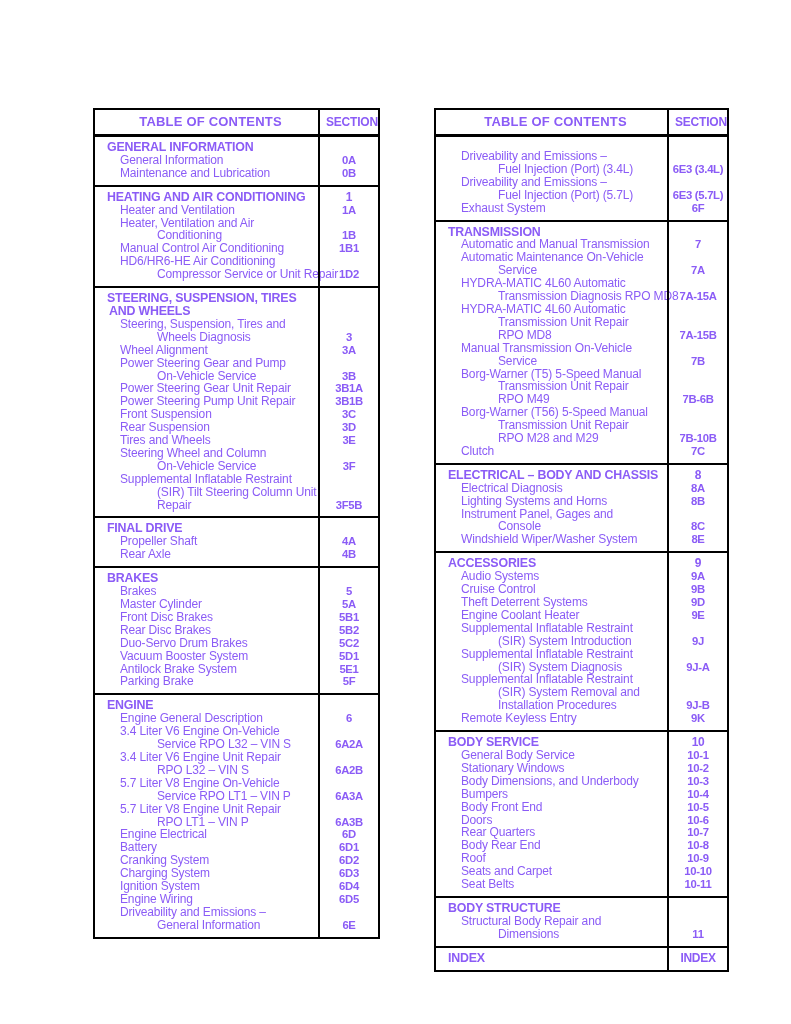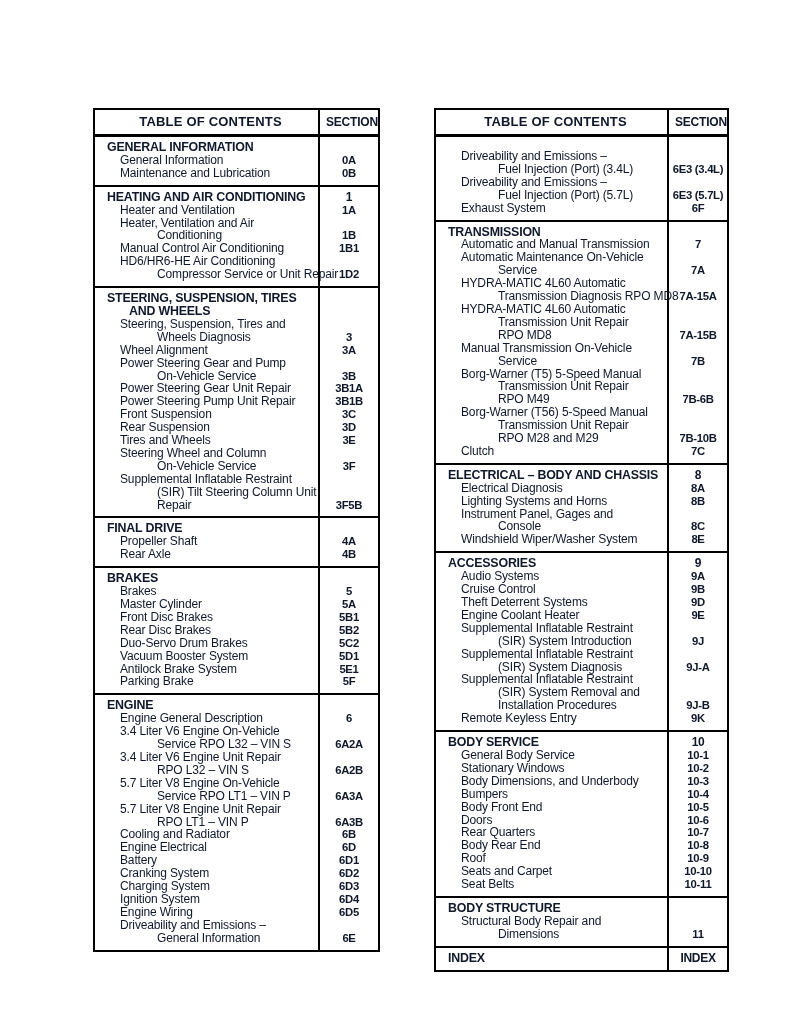--- a/index.html
+++ b/index.html
@@ -1,18 +1,18 @@
 <!DOCTYPE html>
 <html><head>
 <meta charset="utf-8">
 <style>
   html,body { margin:0; padding:0; background:#e8e8e8; }
   .page {
     position:relative; width:791px; height:1024px; margin:0 auto;
-    background:#ffffff; color:#0f172a;
+    background:#ffffff; color:#8b5cf6;
     font-family:"Liberation Sans", sans-serif;
     overflow:hidden;
   }
   .toc-table {
     position:absolute; top:108px; background:#fff;
     border:2.5px solid #000;
   }
   #toc-left  { left:93px;  width:283px; }
   #toc-right { left:434px; width:291px; }
   .toc-head {
@@ -28,21 +28,21 @@
   }
   .toc-body .group { border-top:2px solid #000; padding:4px 0 5px 0; }
   .toc-body .group:first-child { border-top:none; }
   .toc-body .group.pad-top { padding-top:13px; }
   .row { display:flex; line-height:12.9px; }
   .row.item { align-items:flex-end; font-size:12px; letter-spacing:-0.15px; }
   .row.hdr  { align-items:flex-start; font-weight:bold; font-size:12.4px; letter-spacing:-0.2px; }
   .row .t { flex:1; min-width:0; }
   .row .t .ln { white-space:nowrap; }
   .row.hdr  .t .ln       { padding-left:12px; }
-  .row.hdr  .t .ln.cont  { padding-left:34px; }
+  .row.hdr  .t .ln.cont  { padding-left:14px; }
   .row.item .t .ln       { padding-left:25px; }
   .row.item .t .ln.cont  { padding-left:62px; }
   .row .s {
     width:58px; text-align:center; font-weight:bold;
     font-size:11.3px; letter-spacing:-0.3px; white-space:nowrap;
   }
   .row.hdr .s { font-size:12px; }
 </style>
 </head>
 <body>
@@ -295,26 +295,20 @@
           </div>
           <div class="row item">
             <div class="t">
               <div class="ln">5.7 Liter V8 Engine Unit Repair</div>
               <div class="ln cont">RPO LT1 – VIN P</div>
             </div>
             <div class="s">6A3B</div>
           </div>
           <div class="row item">
             <div class="t">
-              <div class="ln">Cooling and Radiator</div>
-            </div>
-            <div class="s">6B</div>
-          </div>
-          <div class="row item">
-            <div class="t">
               <div class="ln">Engine Electrical</div>
             </div>
             <div class="s">6D</div>
           </div>
           <div class="row item">
             <div class="t">
               <div class="ln">Battery</div>
             </div>
             <div class="s">6D1</div>
           </div>

